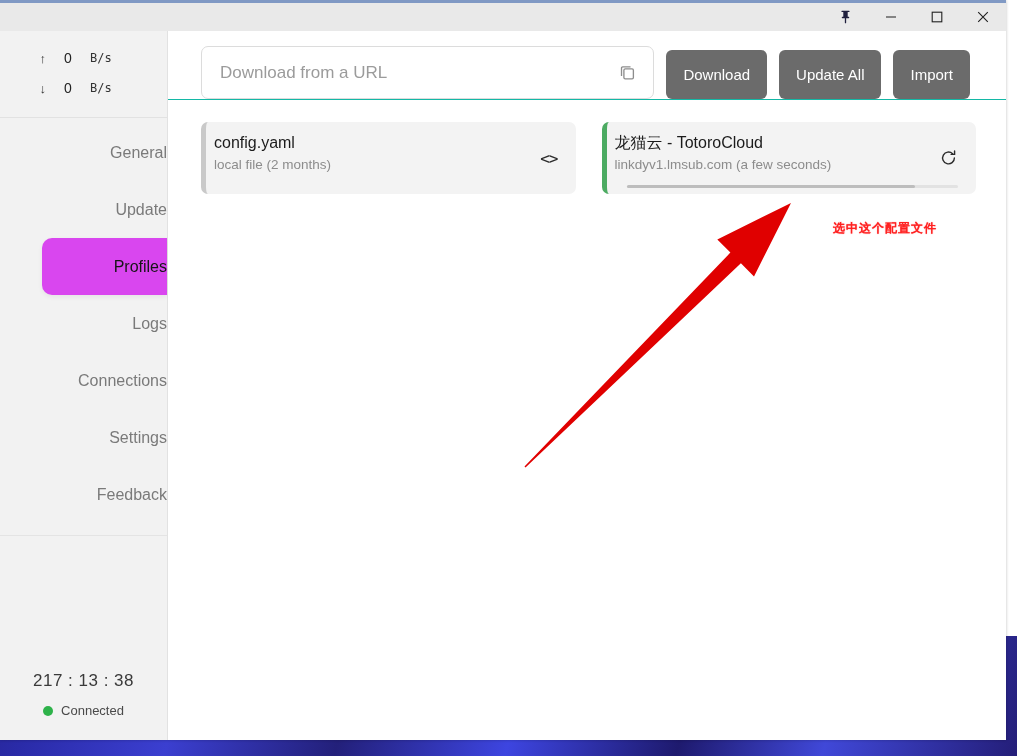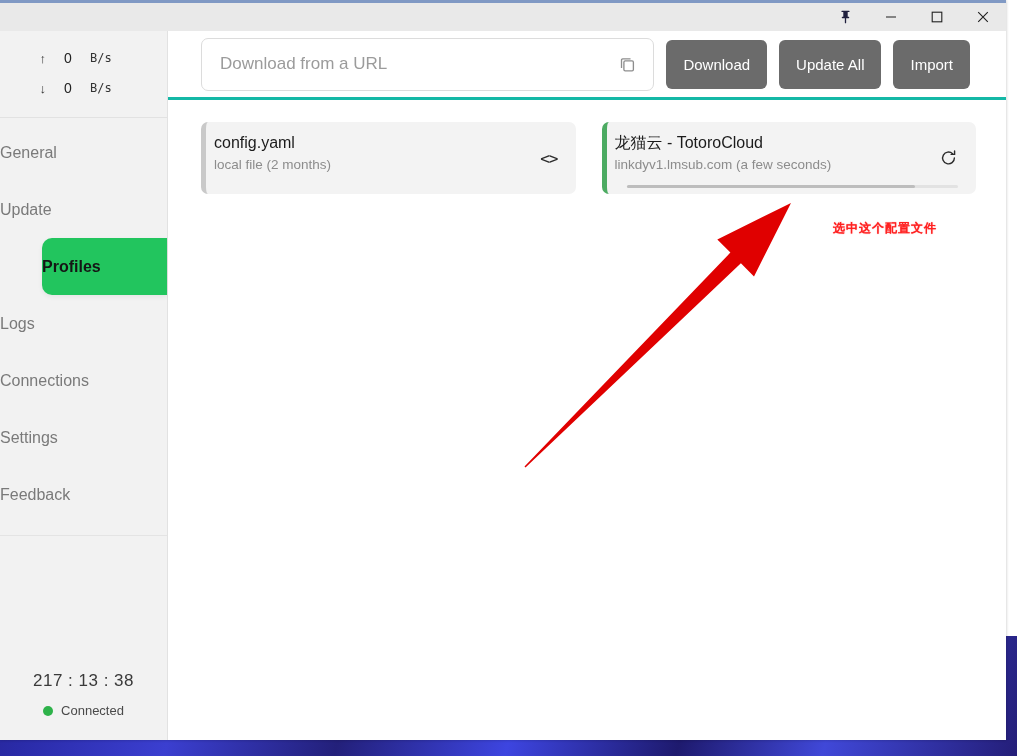--- a/index.html
+++ b/index.html
@@ -80,29 +80,29 @@
     font-size: 13px;
     color: #3c3c3c;
   }
   .speed-arrow { text-align: right; font-size: 13px; color: #333; }
   .speed-val   { text-align: center; font-size: 14px; color: #222; }
   .speed-unit  { font-size: 12px; color: #333; font-family: "DejaVu Sans Mono", monospace; }
 
   #nav { padding-top: 6px; }
   .nav-item {
     height: 57px;
-    display: flex; align-items: center; justify-content: flex-start;
+    display: flex; align-items: center; justify-content: flex-end;
     font-size: 16px; color: #7a7a7a;
     cursor: pointer;
     position: relative;
   }
   .nav-item.active {
-    background: #22c55e;
+    background: #d946ef;
     color: #151515;
-    font-weight: 700;
+    font-weight: 400;
     border-radius: 10px 0 0 10px;
     box-shadow: 0 2px 5px rgba(0,0,0,.06);
     margin-left: 42px;
   }
   #nav-spacer { flex: 1 1 auto; border-top: 1px solid #e4e4e4; margin-top: 12px; }
 
   #status {
     padding: 10px 0 22px 0;
     text-align: center;
   }
@@ -111,23 +111,23 @@
     display: flex; align-items: center; justify-content: center; gap: 8px;
     font-size: 13px; color: #4a4a4a; text-align: right;
   }
   #conn-dot { width: 10px; height: 10px; border-radius: 50%; background: #2eb24a; }
 
   
   #main { flex: 1 1 auto; background: #ffffff; display: flex; flex-direction: column; min-width: 0; position: relative; }
 
   #toolbar {
     height: 69px; flex: 0 0 69px;
-    display: flex; align-items: center; gap: 12px;
+    display: flex; align-items: flex-end; gap: 12px;
     padding: 0 36px 0 33px;
-    border-bottom: 3px solid #14b8a6;
+    border-bottom: 1px solid #14b8a6;
   }
   #url-wrap {
     flex: 1 1 auto; height: 53px;
     border: 1px solid #dcdcdc; border-radius: 7px;
     display: flex; align-items: center;
     padding: 0 14px 0 18px;
     background: #fff;
   }
   #url-input {
     flex: 1 1 auto; border: 0; outline: none;

